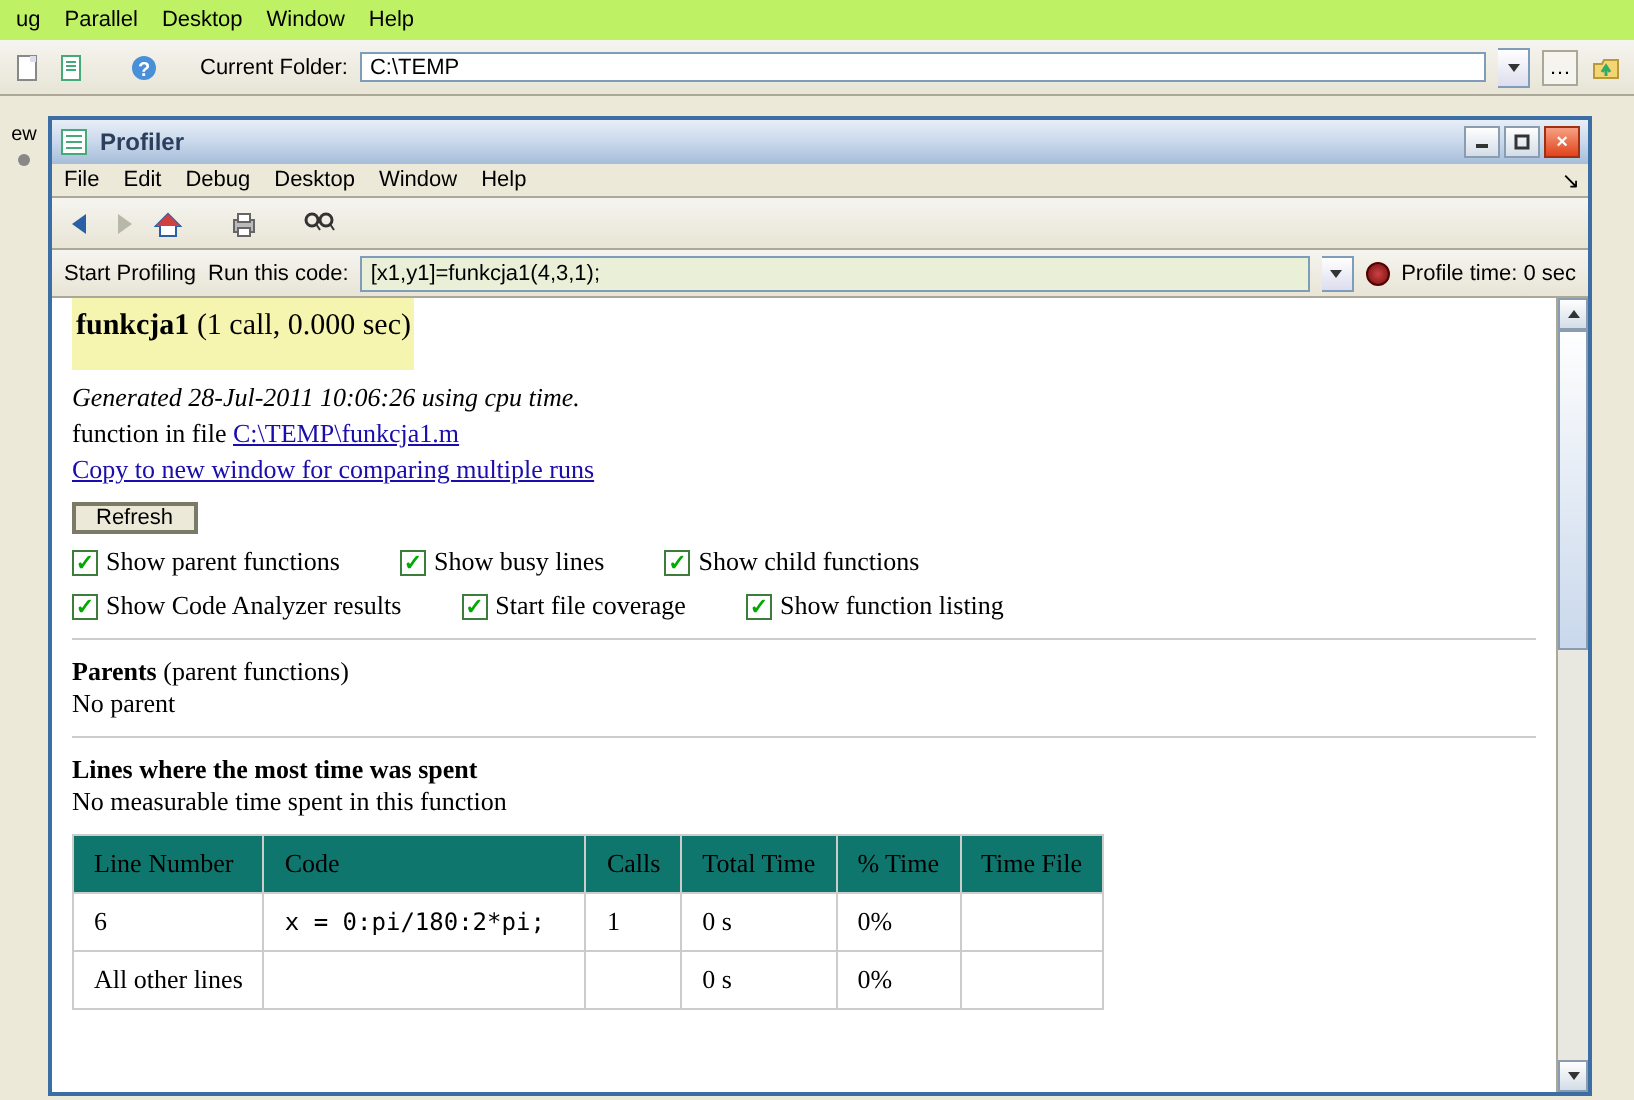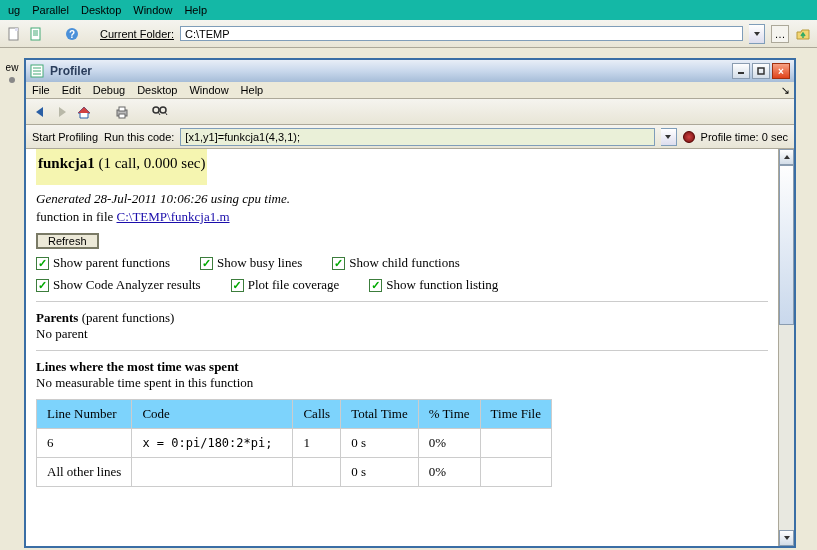--- a/index.html
+++ b/index.html
@@ -6,38 +6,38 @@
 body {
   font-family: "Segoe UI", Tahoma, Arial, sans-serif;
   font-size: 11px;
   background: #ece9d8;
   width: 817px;
   height: 550px;
   overflow: hidden;
   position: relative;
 }
 .outer-menu {
-  background: #14b8a6;
+  background: #bef264;
   padding: 4px 8px;
   display: flex;
   gap: 12px;
   font-size: 11px;
 }
 .outer-menu span { color: #000; cursor: default; }
 .outer-toolbar {
   background: linear-gradient(#f5f4ef, #e8e5d6);
   padding: 4px 6px;
   display: flex;
   align-items: center;
   gap: 6px;
   border-bottom: 1px solid #aca899;
   height: 28px;
 }
 .tb-icon { width: 16px; height: 16px; display: inline-flex; align-items: center; justify-content: center; }
-.cf-label { font-size: 11px; color: #000; margin-left: 4px; text-decoration: underline; }
+.cf-label { font-size: 11px; color: #000; margin-left: 4px; }
 .cf-input {
   flex: 1;
   height: 15px;
   border: 1px solid #7f9db9;
   background: #fff;
   padding: 0 4px;
   font-size: 11px;
 }
 .cf-dd { width: 16px; height: 20px; border: 1px solid #7f9db9; border-left: none; background: linear-gradient(#fff,#dde); display: flex; align-items: center; justify-content: center; }
 .small-btn { width: 18px; height: 18px; border: 1px solid #aca899; background: #f5f4ef; display: inline-flex; align-items: center; justify-content: center; }
@@ -138,21 +138,21 @@
   background: #ece9d8;
 }
 .chk-row { display: flex; gap: 30px; margin-top: 6px; font-family: "Times New Roman", serif; font-size: 13px;}
 .chk { display: inline-flex; align-items: center; gap: 4px; }
 .chk-box { width: 13px; height: 13px; border: 1px solid #3c7d3c; background: #fff; display: inline-flex; align-items: center; justify-content: center; color: #0a0; font-size: 11px; font-weight: bold; }
 hr.sep { border: none; border-top: 1px solid #ccc; margin: 8px 0; }
 .section-head { font-weight: bold; font-family: "Times New Roman", serif; }
 .paren { font-weight: normal; }
 .tbl { border-collapse: collapse; margin-top: 8px; font-family: "Times New Roman", serif; font-size: 13px;}
 .tbl th, .tbl td { border: 1px solid #ccc; padding: 6px 10px; text-align: left; font-weight: normal; }
-.tbl th { background: #7dd3fc; }
+.tbl th { background: #0f766e; }
 .code-cell { font-family: "Lucida Console", monospace; font-size: 12px; white-space: nowrap; padding-right: 20px !important;}
 </style>
 </head>
 <body>
 
 <div class="outer-menu">
   <span>ug</span>
   <span>Parallel</span>
   <span>Desktop</span>
   <span>Window</span>
@@ -288,20 +288,21 @@
     <span class="tb2-label">Profile time: 0 sec</span>
   </div>
 
   <div class="content-wrap">
     <div class="content">
       <span class="highlight"><b>funkcja1</b><span> (1 call, 0.000 sec)</span></span>
       <div class="gen-line">Generated 28-Jul-2011 10:06:26 using cpu time.</div>
       <div class="file-line">
         <span>function in file </span><a class="link">C:\TEMP\funkcja1.m</a>
       </div>
+      <div style="margin-top:2px"><a class="link">Copy to new window for comparing multiple runs</a></div>
       <button class="refresh-btn">Refresh</button>
       <div class="chk-row">
         <span class="chk">
             <span class="chk-box">✓</span>
             <span>Show parent functions</span>
           </span>
         <span class="chk">
             <span class="chk-box">✓</span>
             <span>Show busy lines</span>
           </span>
@@ -310,21 +311,21 @@
             <span>Show child functions</span>
           </span>
       </div>
       <div class="chk-row">
         <span class="chk">
             <span class="chk-box">✓</span>
             <span>Show Code Analyzer results</span>
           </span>
         <span class="chk">
             <span class="chk-box">✓</span>
-            <span>Plot file coverage</span>
+            <span>Start file coverage</span>
           </span>
         <span class="chk">
             <span class="chk-box">✓</span>
             <span>Show function listing</span>
           </span>
       </div>
       <hr class="sep">
       <div><span class="section-head">Parents </span><span class="paren">(parent functions)</span></div>
       <div>No parent</div>
       <hr class="sep">

